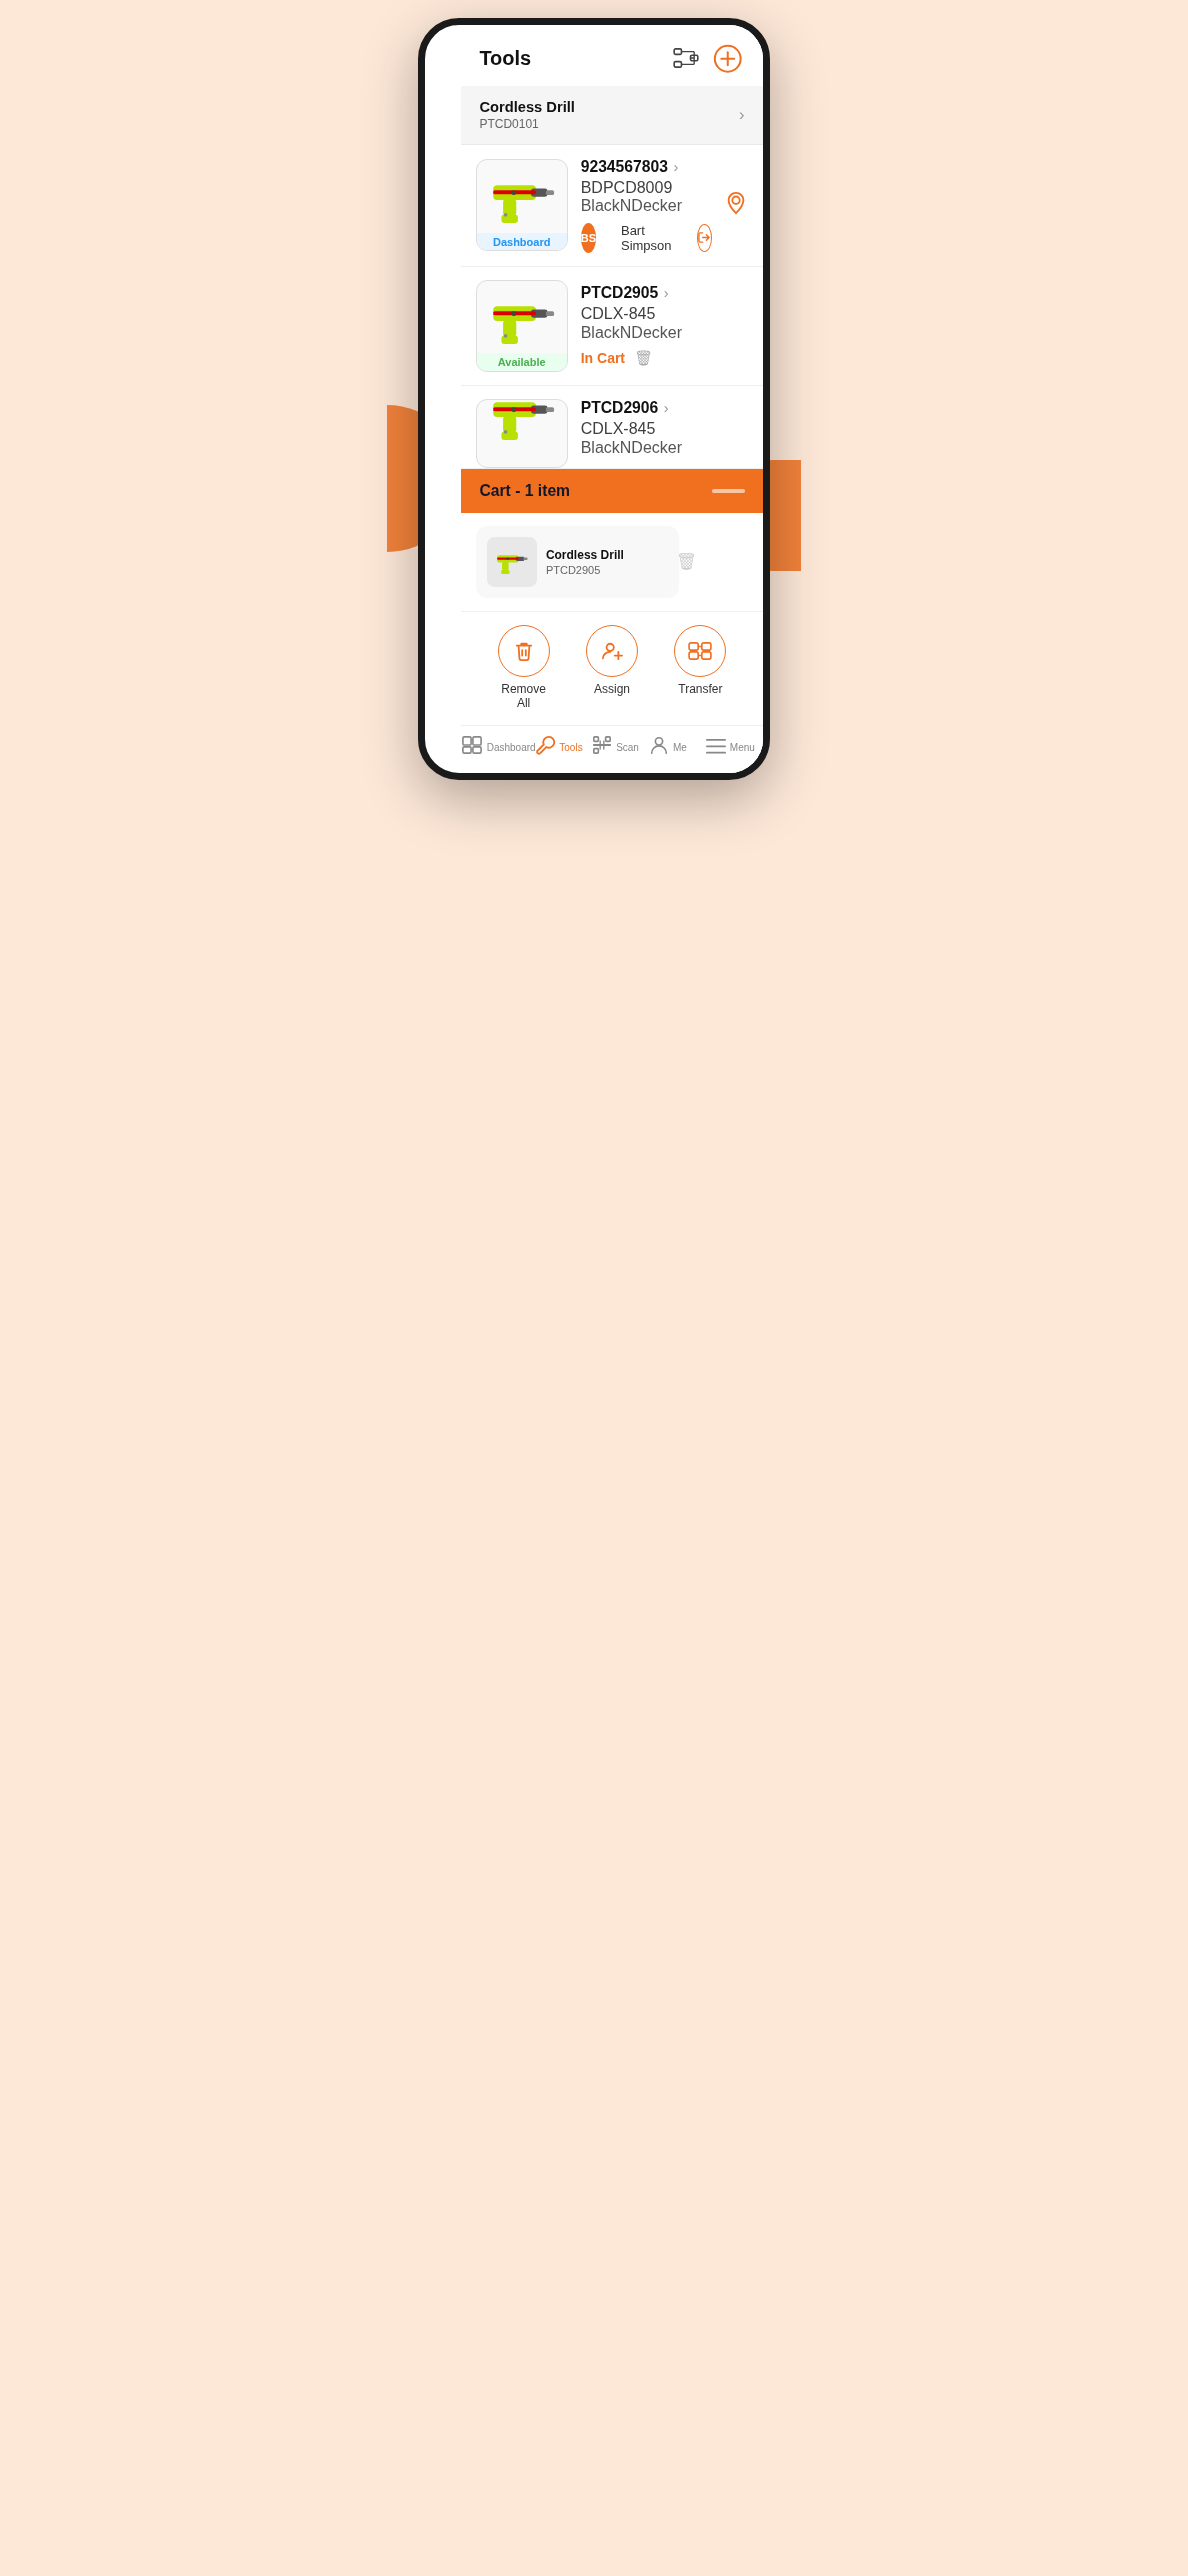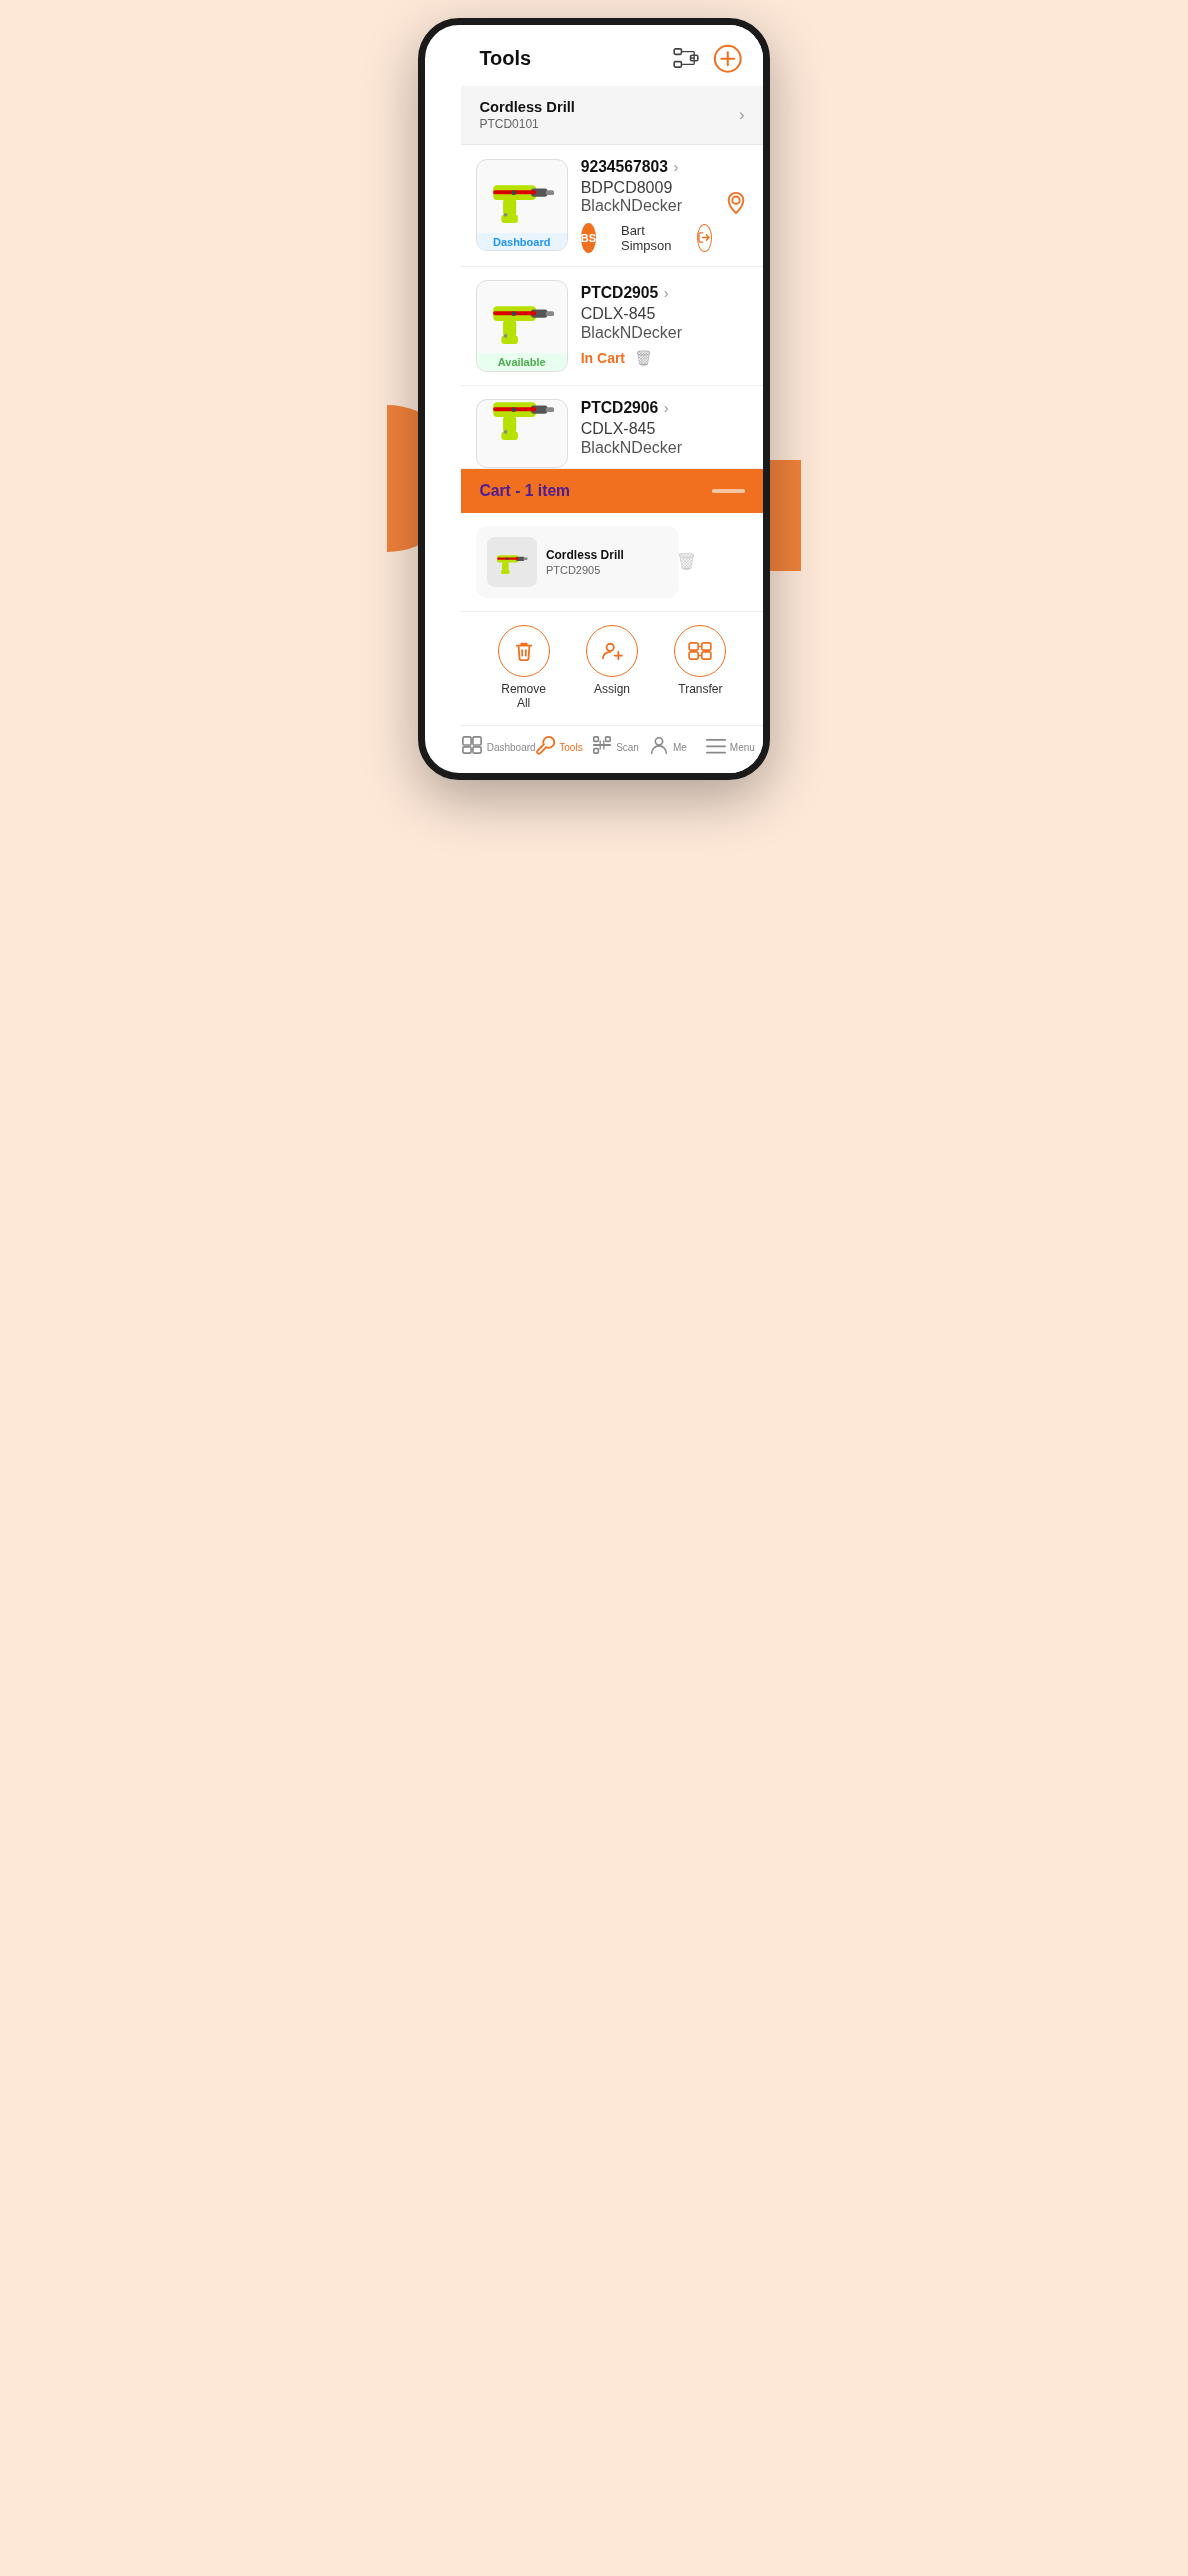--- a/index.html
+++ b/index.html
@@ -247,21 +247,21 @@
       font-size: 20px;
       flex-shrink: 0;
     }
     
     .cart-panel {
       background: #fff;
       border-top: 0.9px solid #eee;
     }
     .cart-header {
       background: #f07020;
-      color: #4c1d95;
+      color: #0f172a;
       padding: 13px 18.4px;
       font-size: 15.7px;
       font-weight: 600;
       display: flex;
       justify-content: space-between;
       align-items: center;
       cursor: pointer;
     }
     .cart-drag-handle {
       width: 33px;

